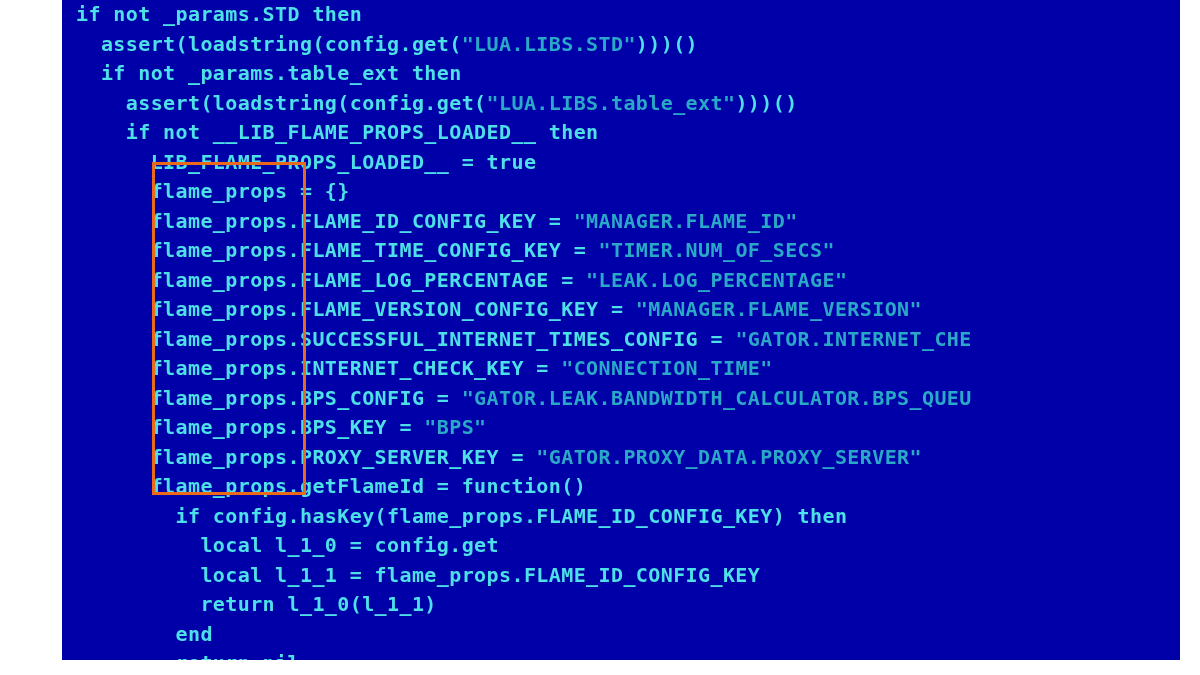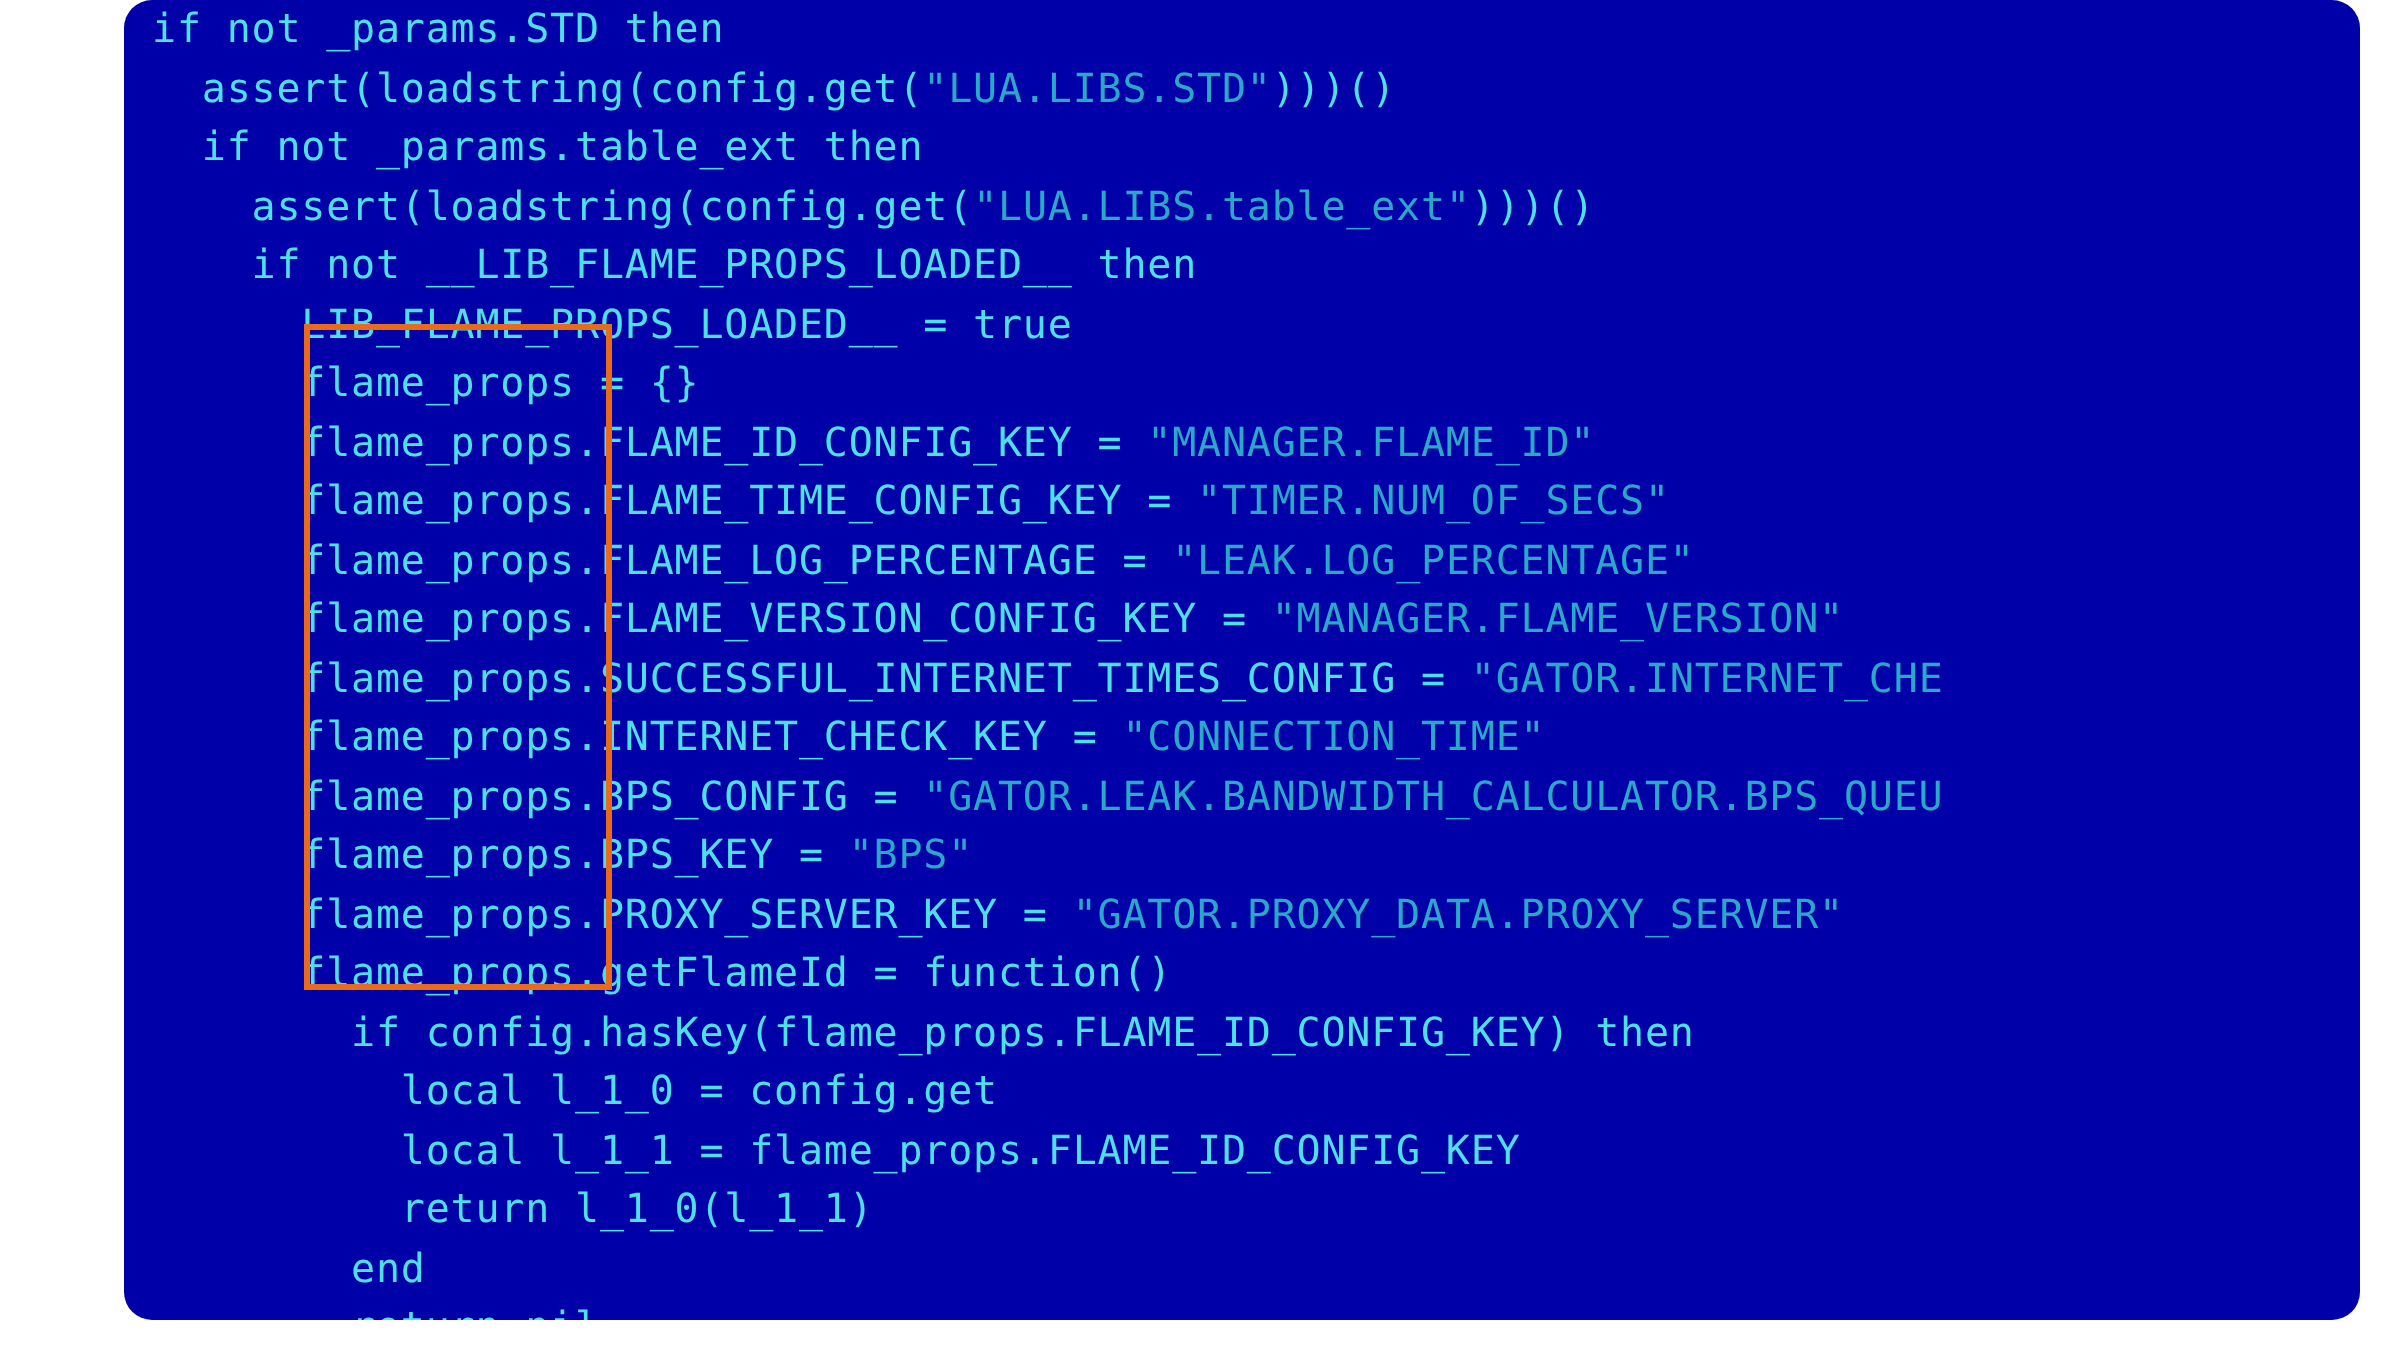--- a/index.html
+++ b/index.html
@@ -1,26 +1,25 @@
 <!DOCTYPE html>
 <html><head>
 <meta charset="utf-8">
 <style>
   html,body{margin:0;padding:0;background:#fff;width:1200px;height:675px;overflow:hidden}
   .terminal{
     position:absolute;left:62px;top:0;width:1118px;height:660px;
     background:#0000a8;
     font-family:"Courier New",monospace;
-    font-size:20px;line-height:29.5px;font-weight:normal;
+    font-size:20px;line-height:29.5px;font-weight:bold;
     color:#4ee0e8;
     letter-spacing:0.4px;
     padding:0 0 0 14px;
     box-sizing:border-box;
     overflow:hidden;
-    border-radius:14px;
   }
   .terminal pre{margin:0;white-space:pre}
   .line{display:block;height:29.5px}
   .str{color:#2aa8c8}
   .hlbox{
     position:absolute;
     border:3px solid #e86a1a;
     background:transparent;
     pointer-events:none;
   }

